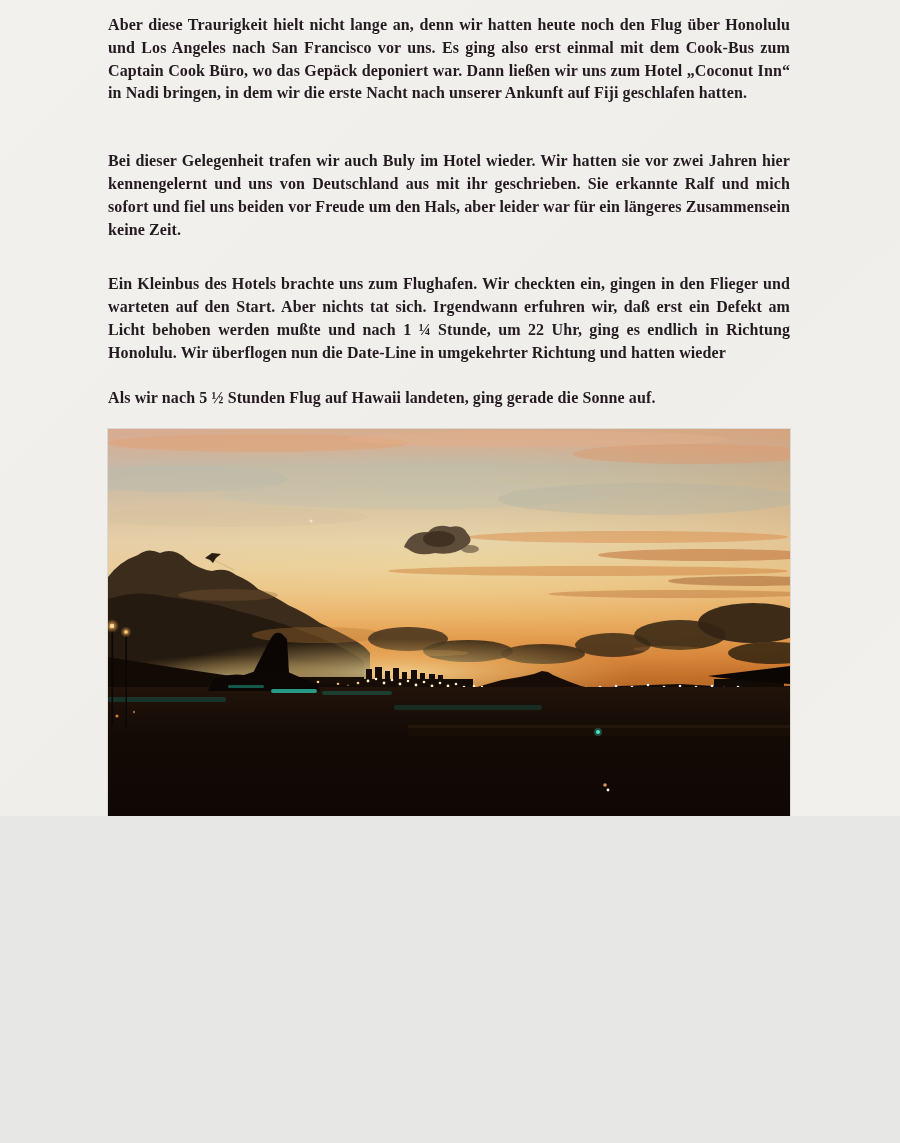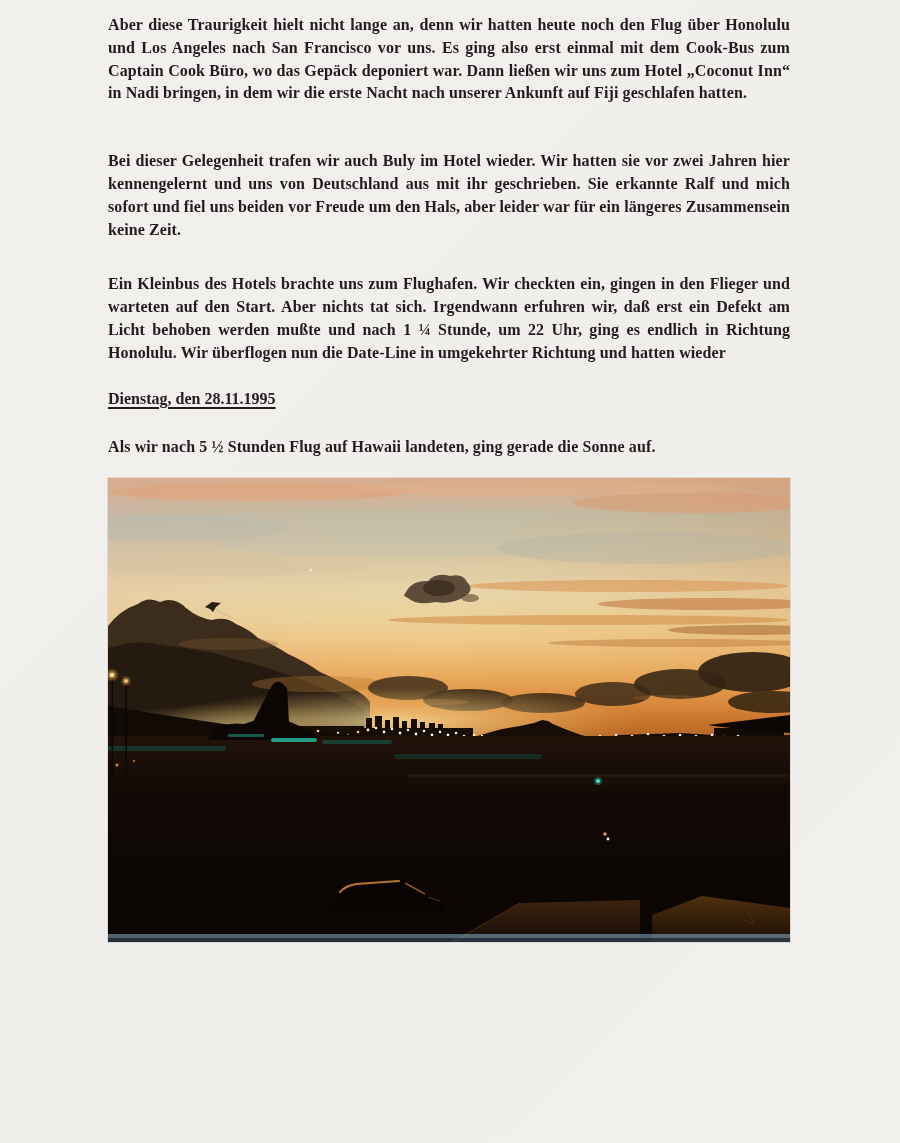--- a/index.html
+++ b/index.html
@@ -1,17 +1,17 @@
 <!DOCTYPE html>
 <html><head>
 <meta charset="utf-8">
 <style>
   html,body{margin:0;padding:0;background:#e7e7e5;}
   .page{
-    width:900px;height:1143px;position:relative;overflow:hidden;
+    width:900px;height:816px;position:relative;overflow:hidden;
     background:linear-gradient(135deg,#f2f1ee 0%,#efeeeb 55%,#f1f0ec 100%);
     font-family:"Liberation Serif", serif;
   }
   .content{position:absolute;left:108px;top:14px;width:682px;}
   .para{
     margin:0 0 45px 0;font-size:16px;font-weight:bold;line-height:22.8px;
     color:#241b20;text-align:justify;letter-spacing:.1px;
   }
   .para.p2{margin-bottom:47px;}
   .para.p3{margin-bottom:32px;}
@@ -33,21 +33,20 @@
 <div class="page">
   <div class="content">
 
     <p class="para p1">Aber diese Traurigkeit hielt nicht lange an, denn wir hatten heute noch den Flug über Honolulu und Los Angeles nach San Francisco vor uns. Es ging also erst einmal mit dem Cook-Bus zum Captain Cook Büro, wo das Gepäck deponiert war. Dann ließen wir uns zum Hotel „Coconut Inn“ in Nadi bringen, in dem wir die erste Nacht nach unserer Ankunft auf Fiji geschlafen hatten.</p>
 
 
     <p class="para p3">Bei dieser Gelegenheit trafen wir auch Buly im Hotel wieder. Wir hatten sie vor zwei Jahren hier kennengelernt und uns von Deutschland aus mit ihr geschrieben. Sie erkannte Ralf und mich sofort und fiel uns beiden vor Freude um den Hals, aber leider war für ein längeres Zusammensein keine Zeit.</p>
 
     <p class="para p4">Ein Kleinbus des Hotels brachte uns zum Flughafen. Wir checkten ein, gingen in den Flieger und warteten auf den Start. Aber nichts tat sich. Irgendwann erfuhren wir, daß erst ein Defekt am Licht behoben werden mußte und nach 1 ¼ Stunde, um 22 Uhr, ging es endlich in Richtung Honolulu. Wir überflogen nun die Date-Line in umgekehrter Richtung und hatten wieder</p>
 
-    <p class="date-heading">Dienstag, den 28.11.1995</p>
 
     <p class="para closing">Als wir nach 5 ½ Stunden Flug auf Hawaii landeten, ging gerade die Sonne auf.</p>
 
     <div class="photo" role="img" aria-label="Sunrise at Honolulu airport: silhouetted aircraft tail fin, parked jets, city skyline lights, Diamond Head crater and a car on the dark tarmac under a pink-orange sky">
       <svg width="682" height="464" viewBox="0 0 682 464" xmlns="http://www.w3.org/2000/svg">
         <defs>
           <linearGradient id="sky" x1="0" y1="0" x2="0" y2="1">
             <stop offset="0" stop-color="#d6ab8e"></stop>
             <stop offset=".06" stop-color="#d2b198"></stop>
             <stop offset=".14" stop-color="#c0bcaa"></stop>

